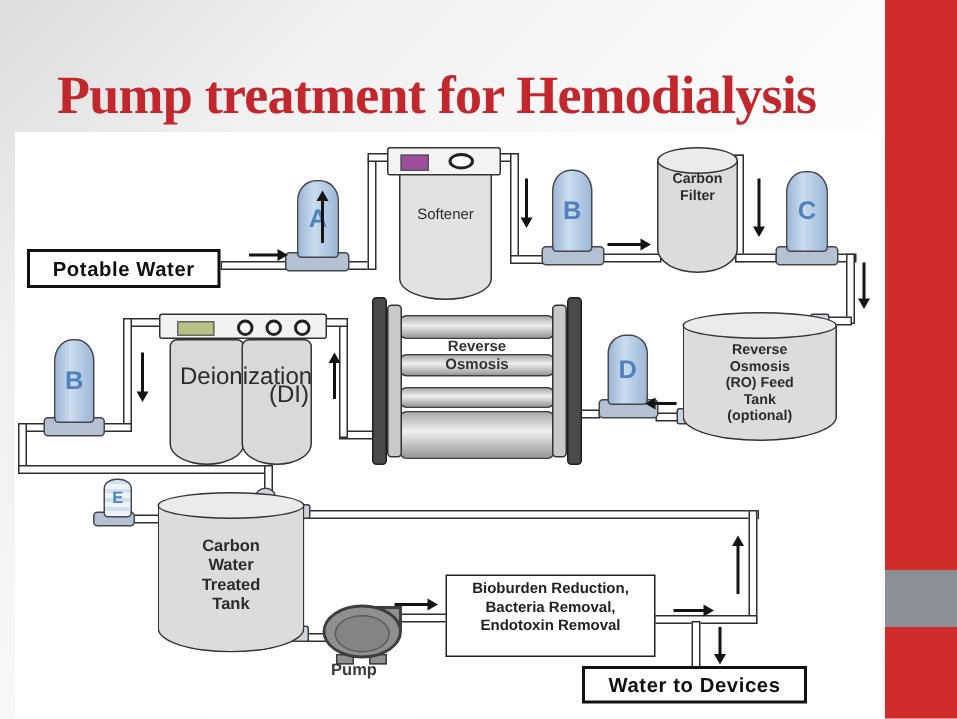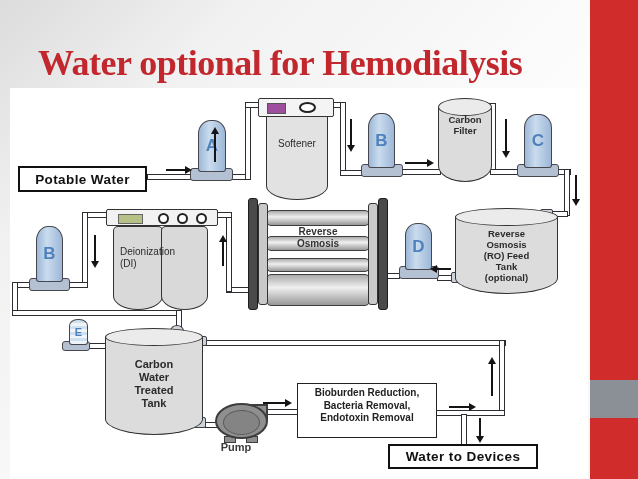--- a/index.html
+++ b/index.html
@@ -45,21 +45,21 @@
   .soft-chip{position:absolute;left:8px;top:4px;width:17px;height:9px;background:#9d4f9d;border:1px solid #555;}
   .soft-ring{position:absolute;left:40px;top:3px;width:17px;height:11px;background:#fff;border:2.5px solid #222;border-radius:50%;box-sizing:border-box;}
   .soft-body{position:absolute;left:266px;top:112px;width:62px;height:88px;background:#e2e2e2;border:1.6px solid #333;box-sizing:border-box;border-radius:4px 4px 50% 50% / 4px 4px 14px 14px;z-index:4;}
   .soft-label{position:absolute;left:266px;top:138px;width:62px;text-align:center;font-size:10px;color:#2b2b2b;z-index:5;}
 
   
   .di-head{position:absolute;left:106px;top:209px;width:112px;height:17px;background:#f2f2f2;border:1.6px solid #333;box-sizing:border-box;z-index:4;border-radius:2px;}
   .di-chip{position:absolute;left:11px;top:4px;width:23px;height:8px;background:#b6c186;border:1px solid #666;}
   .di-dot{position:absolute;top:2.5px;width:11px;height:11px;background:#fff;border:2.2px solid #222;border-radius:50%;box-sizing:border-box;}
   .di-cyl{position:absolute;top:226px;height:84px;background:#d9d9d9;border:1.6px solid #333;box-sizing:border-box;border-radius:5px 5px 50% 50% / 5px 5px 14px 14px;z-index:4;}
-  .di-label{position:absolute;left:120px;top:246px;width:86px;text-align:left;font-size:10px;line-height:12px;color:#2b2b2b;z-index:5;}
+  .di-label{position:absolute;left:120px;top:246px;width:86px;text-align:right;font-size:16px;line-height:12px;color:#2b2b2b;z-index:5;}
 
   
   .ro-plate{position:absolute;box-sizing:border-box;z-index:4;border-radius:3px;}
   .ro-plate.dark{background:#4a4a4a;border:1.5px solid #1e1e1e;}
   .ro-plate.light{background:#c9c9c9;border:1.5px solid #333;}
   .ro-tube{position:absolute;left:266px;width:104px;background:linear-gradient(180deg,#ababab,#efefef 42%,#989898);border:1.2px solid #3e3e3e;box-sizing:border-box;border-radius:5px;z-index:4;}
   .ro-label{position:absolute;left:266px;top:226px;width:104px;text-align:center;font-size:10px;line-height:11.5px;font-weight:bold;color:#333;z-index:5;}
 
   
   .pump-volute{position:absolute;left:215px;top:403px;width:53px;height:36px;background:#8f8f8f;border:2px solid #3d3d3d;border-radius:50%;box-sizing:border-box;z-index:4;}
@@ -88,21 +88,21 @@
 </style>
 </head>
 <body>
 
 <div id="stage">
 
   <div class="bar bar-red-top"></div>
   <div class="bar bar-gray"></div>
   <div class="bar bar-red-bottom"></div>
 
-  <div class="slide-title">Water optional for Hemodialysis</div>
+  <div class="slide-title">Pump treatment for Hemodialysis</div>
 
   <div class="panel"></div>
 
   <div class="pipe pipe-h" style="left:147px;top:174px;width:51px;"></div>
   <div class="pipe pipe-h" style="left:231px;top:174px;width:18px;"></div>
   <div class="pipe pipe-v" style="left:245px;top:105px;height:75px;"></div>
   <div class="pipe pipe-h" style="left:245px;top:102px;width:20px;"></div>
   <div class="pipe pipe-h" style="left:332px;top:102px;width:14px;"></div>
   <div class="pipe pipe-v" style="left:340px;top:102px;height:74px;"></div>
   <div class="pipe pipe-h" style="left:340px;top:170px;width:24px;"></div>

